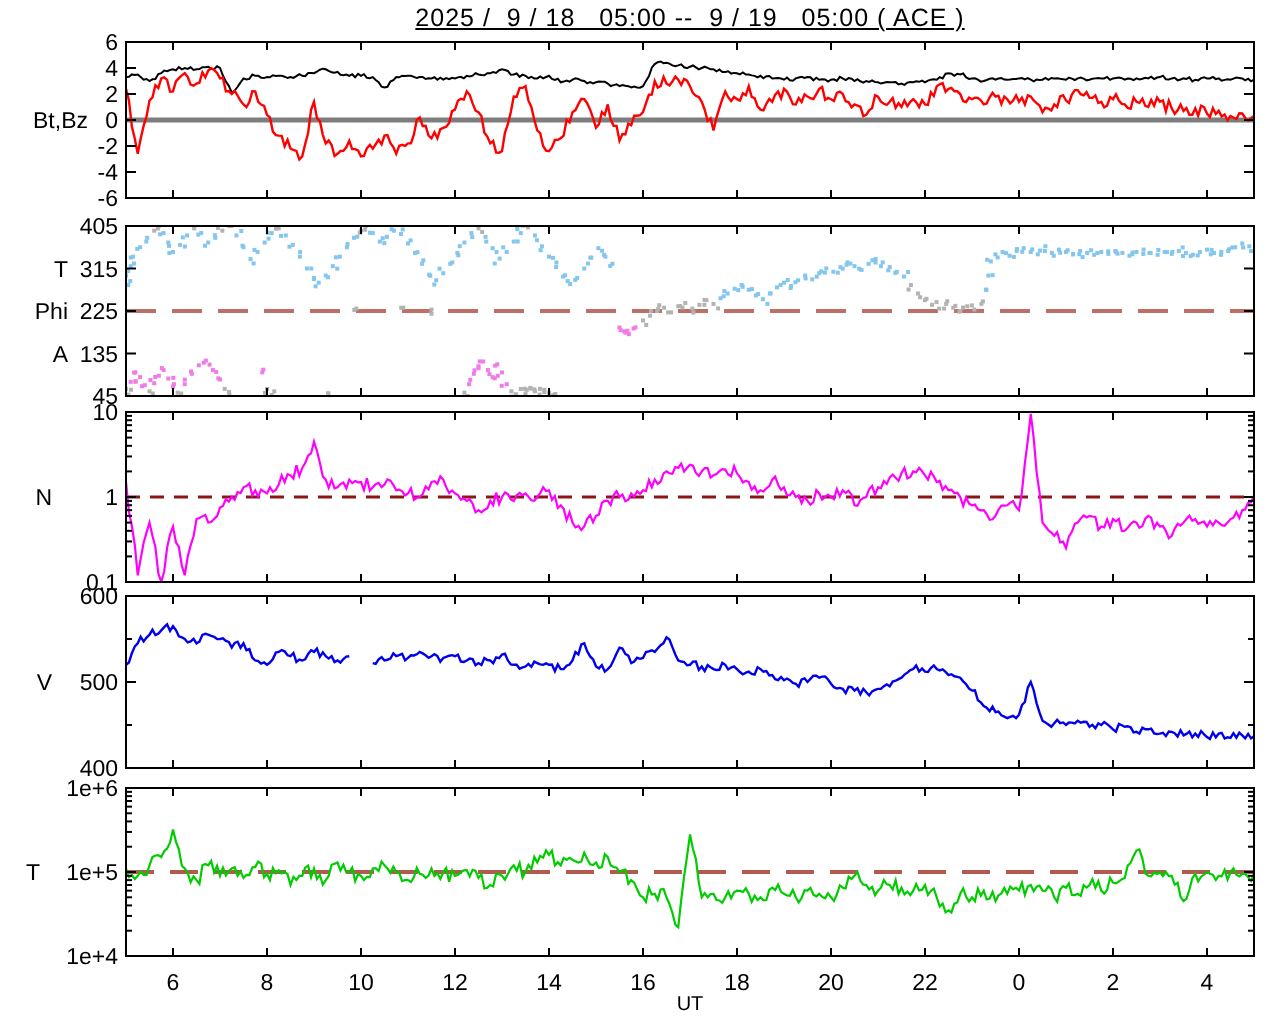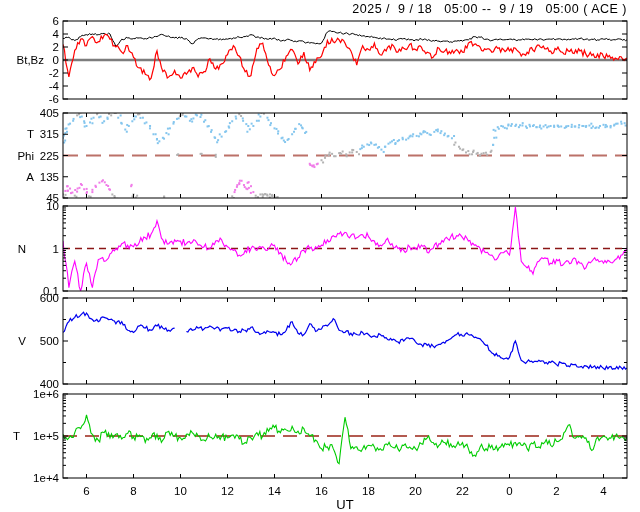--- a/index.html
+++ b/index.html
@@ -1,21 +1,21 @@
 <!DOCTYPE html>
 <html><head>
 <meta charset="utf-8">
 <style>
   html,body{margin:0;padding:0;background:#fff;}
   #stage{position:relative;width:640px;height:512px;background:#fff;overflow:hidden;
          font-family:"Liberation Sans","DejaVu Sans",sans-serif;}
-  #plot-title{position:absolute;left:63px;top:2px;width:564px;text-align:right;
-              font-size:12.5px;color:#000;white-space:pre;letter-spacing:0.5px;}
+  #plot-title{position:absolute;left:63px;top:2px;width:564px;text-align:center;
+              font-size:12.5px;color:#000;white-space:pre;letter-spacing:0.5px;text-decoration:underline;}
   #ut-label{position:absolute;left:63px;top:497px;width:564px;text-align:center;
-            font-size:13px;color:#000;}
+            font-size:10px;color:#000;}
   svg{position:absolute;left:0;top:0;}
   text{font-family:"Liberation Sans","DejaVu Sans",sans-serif;}
 </style>
 </head>
 <body>
 
 <div id="stage">
   <div id="plot-title">2025 /  9 / 18   05:00 --  9 / 19   05:00 ( ACE )</div>
   <svg id="plot" width="640" height="512">
       <g>

